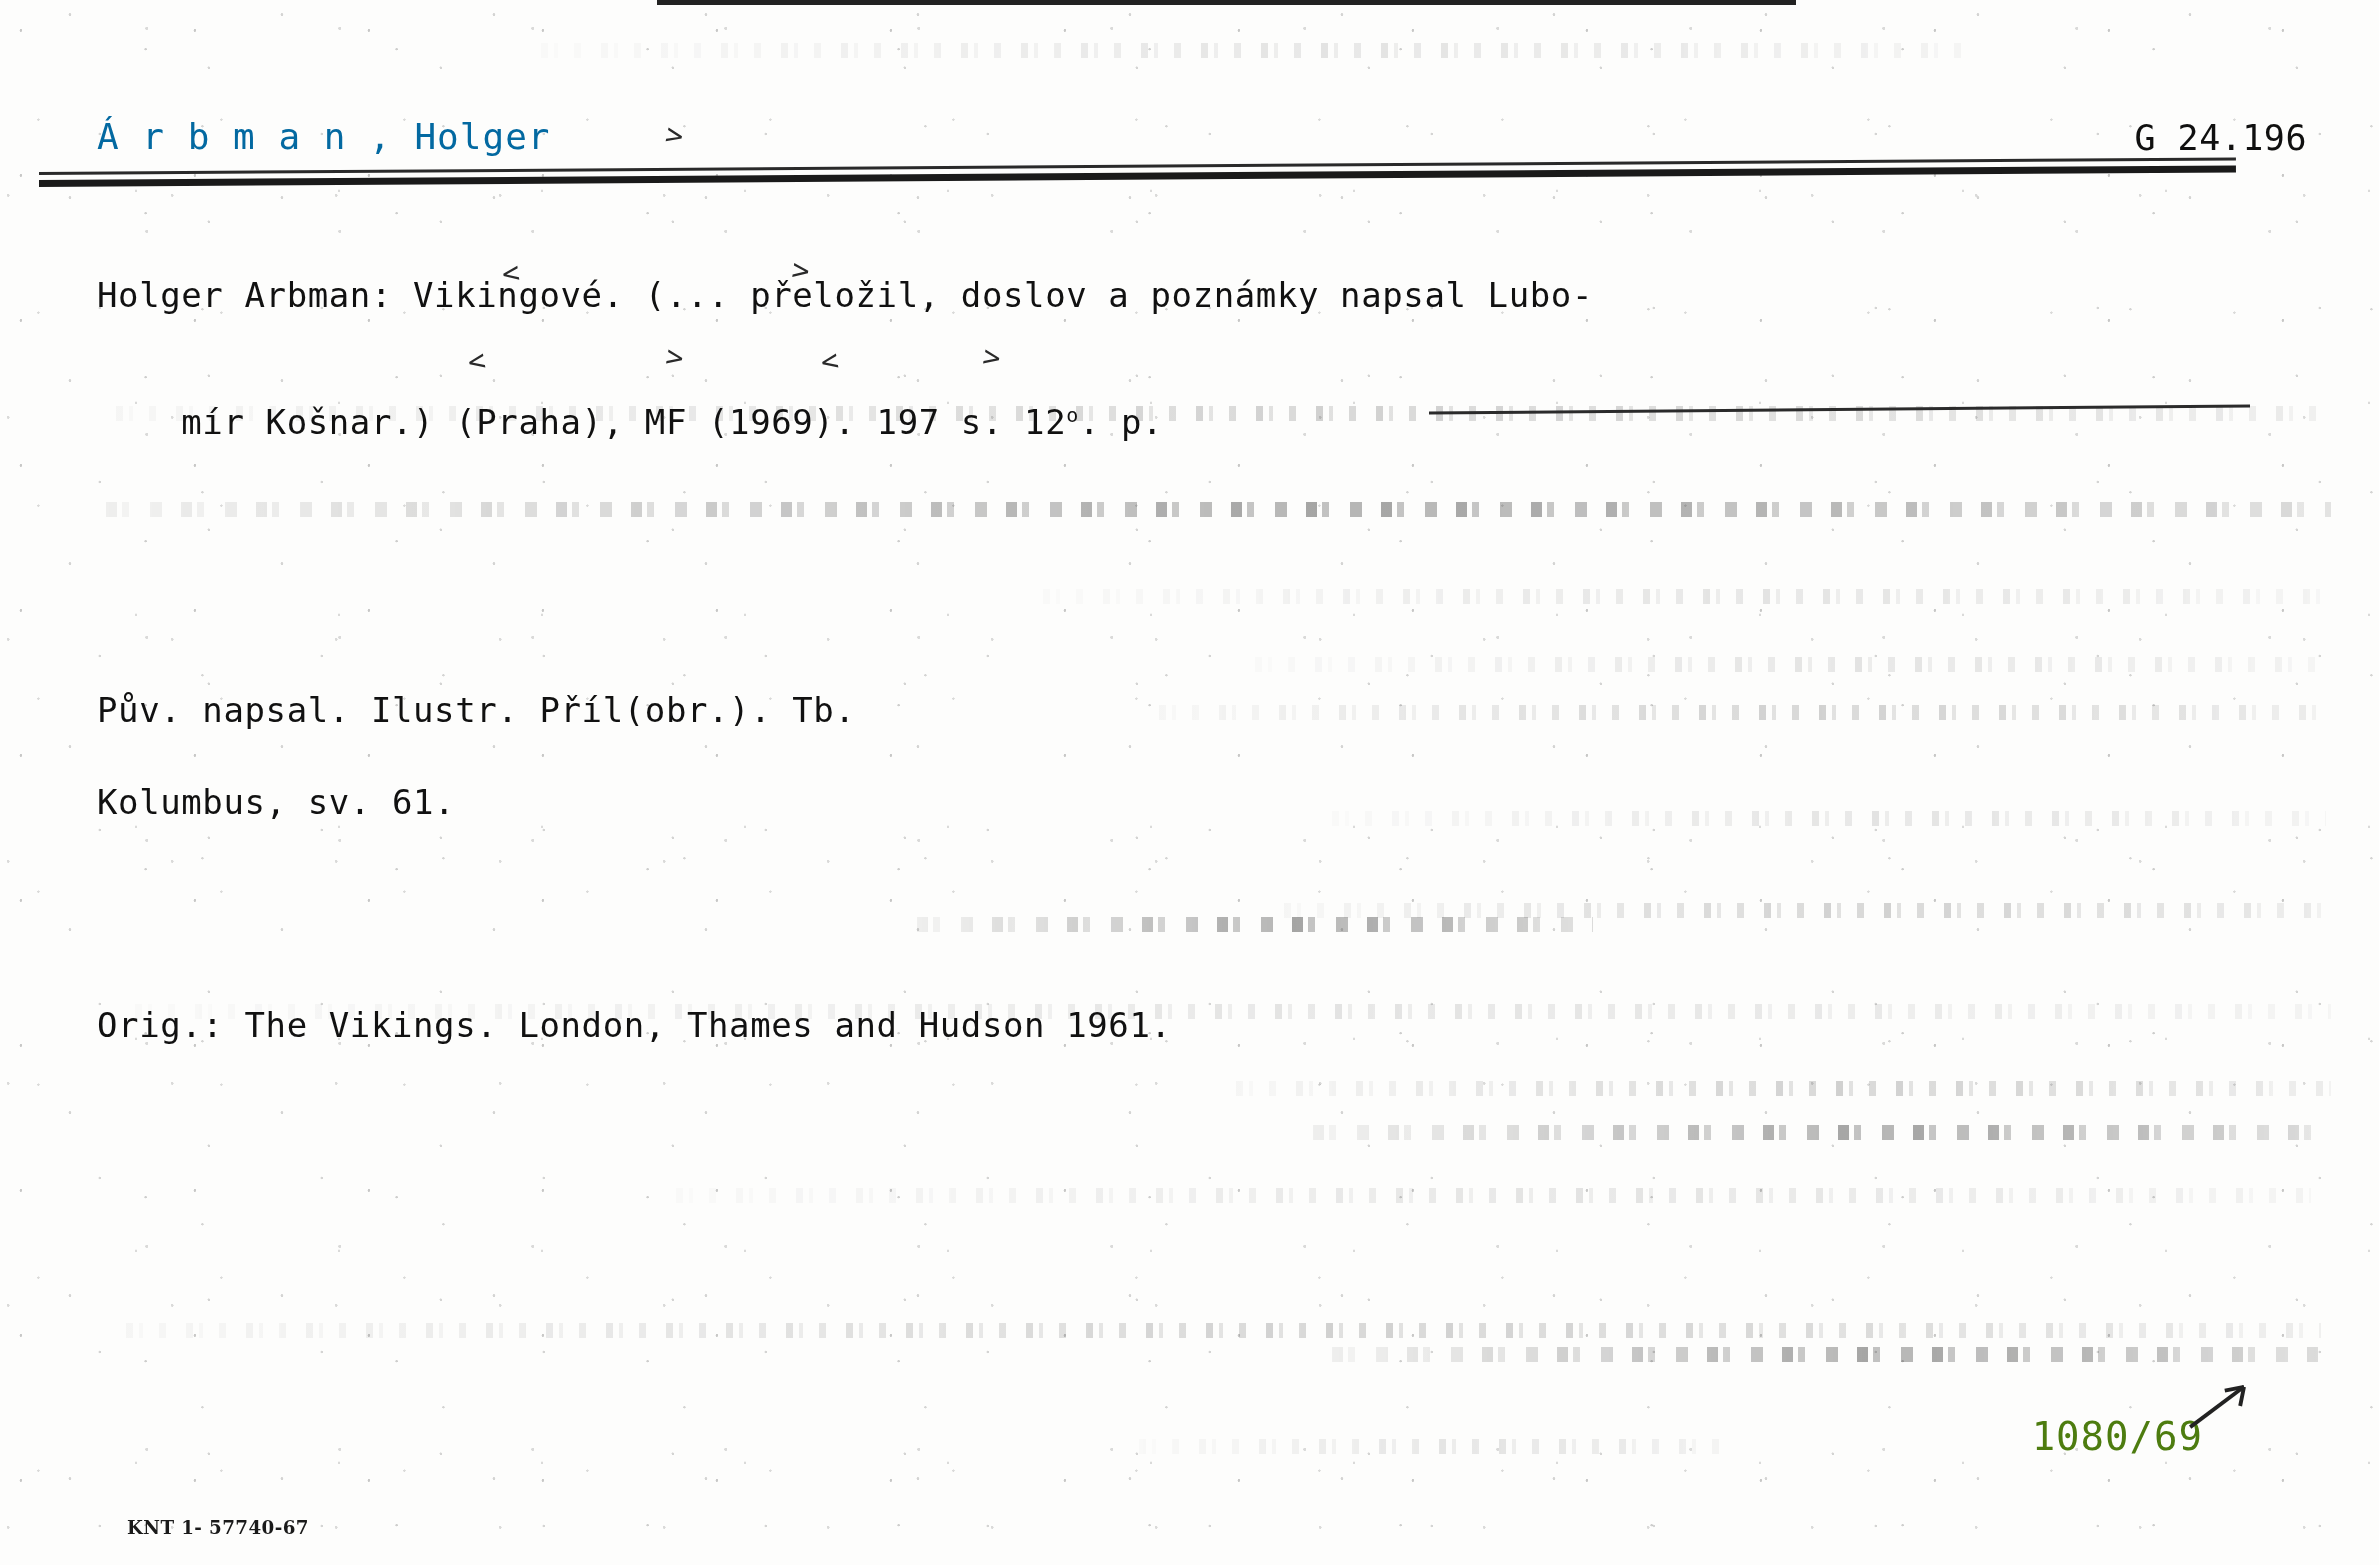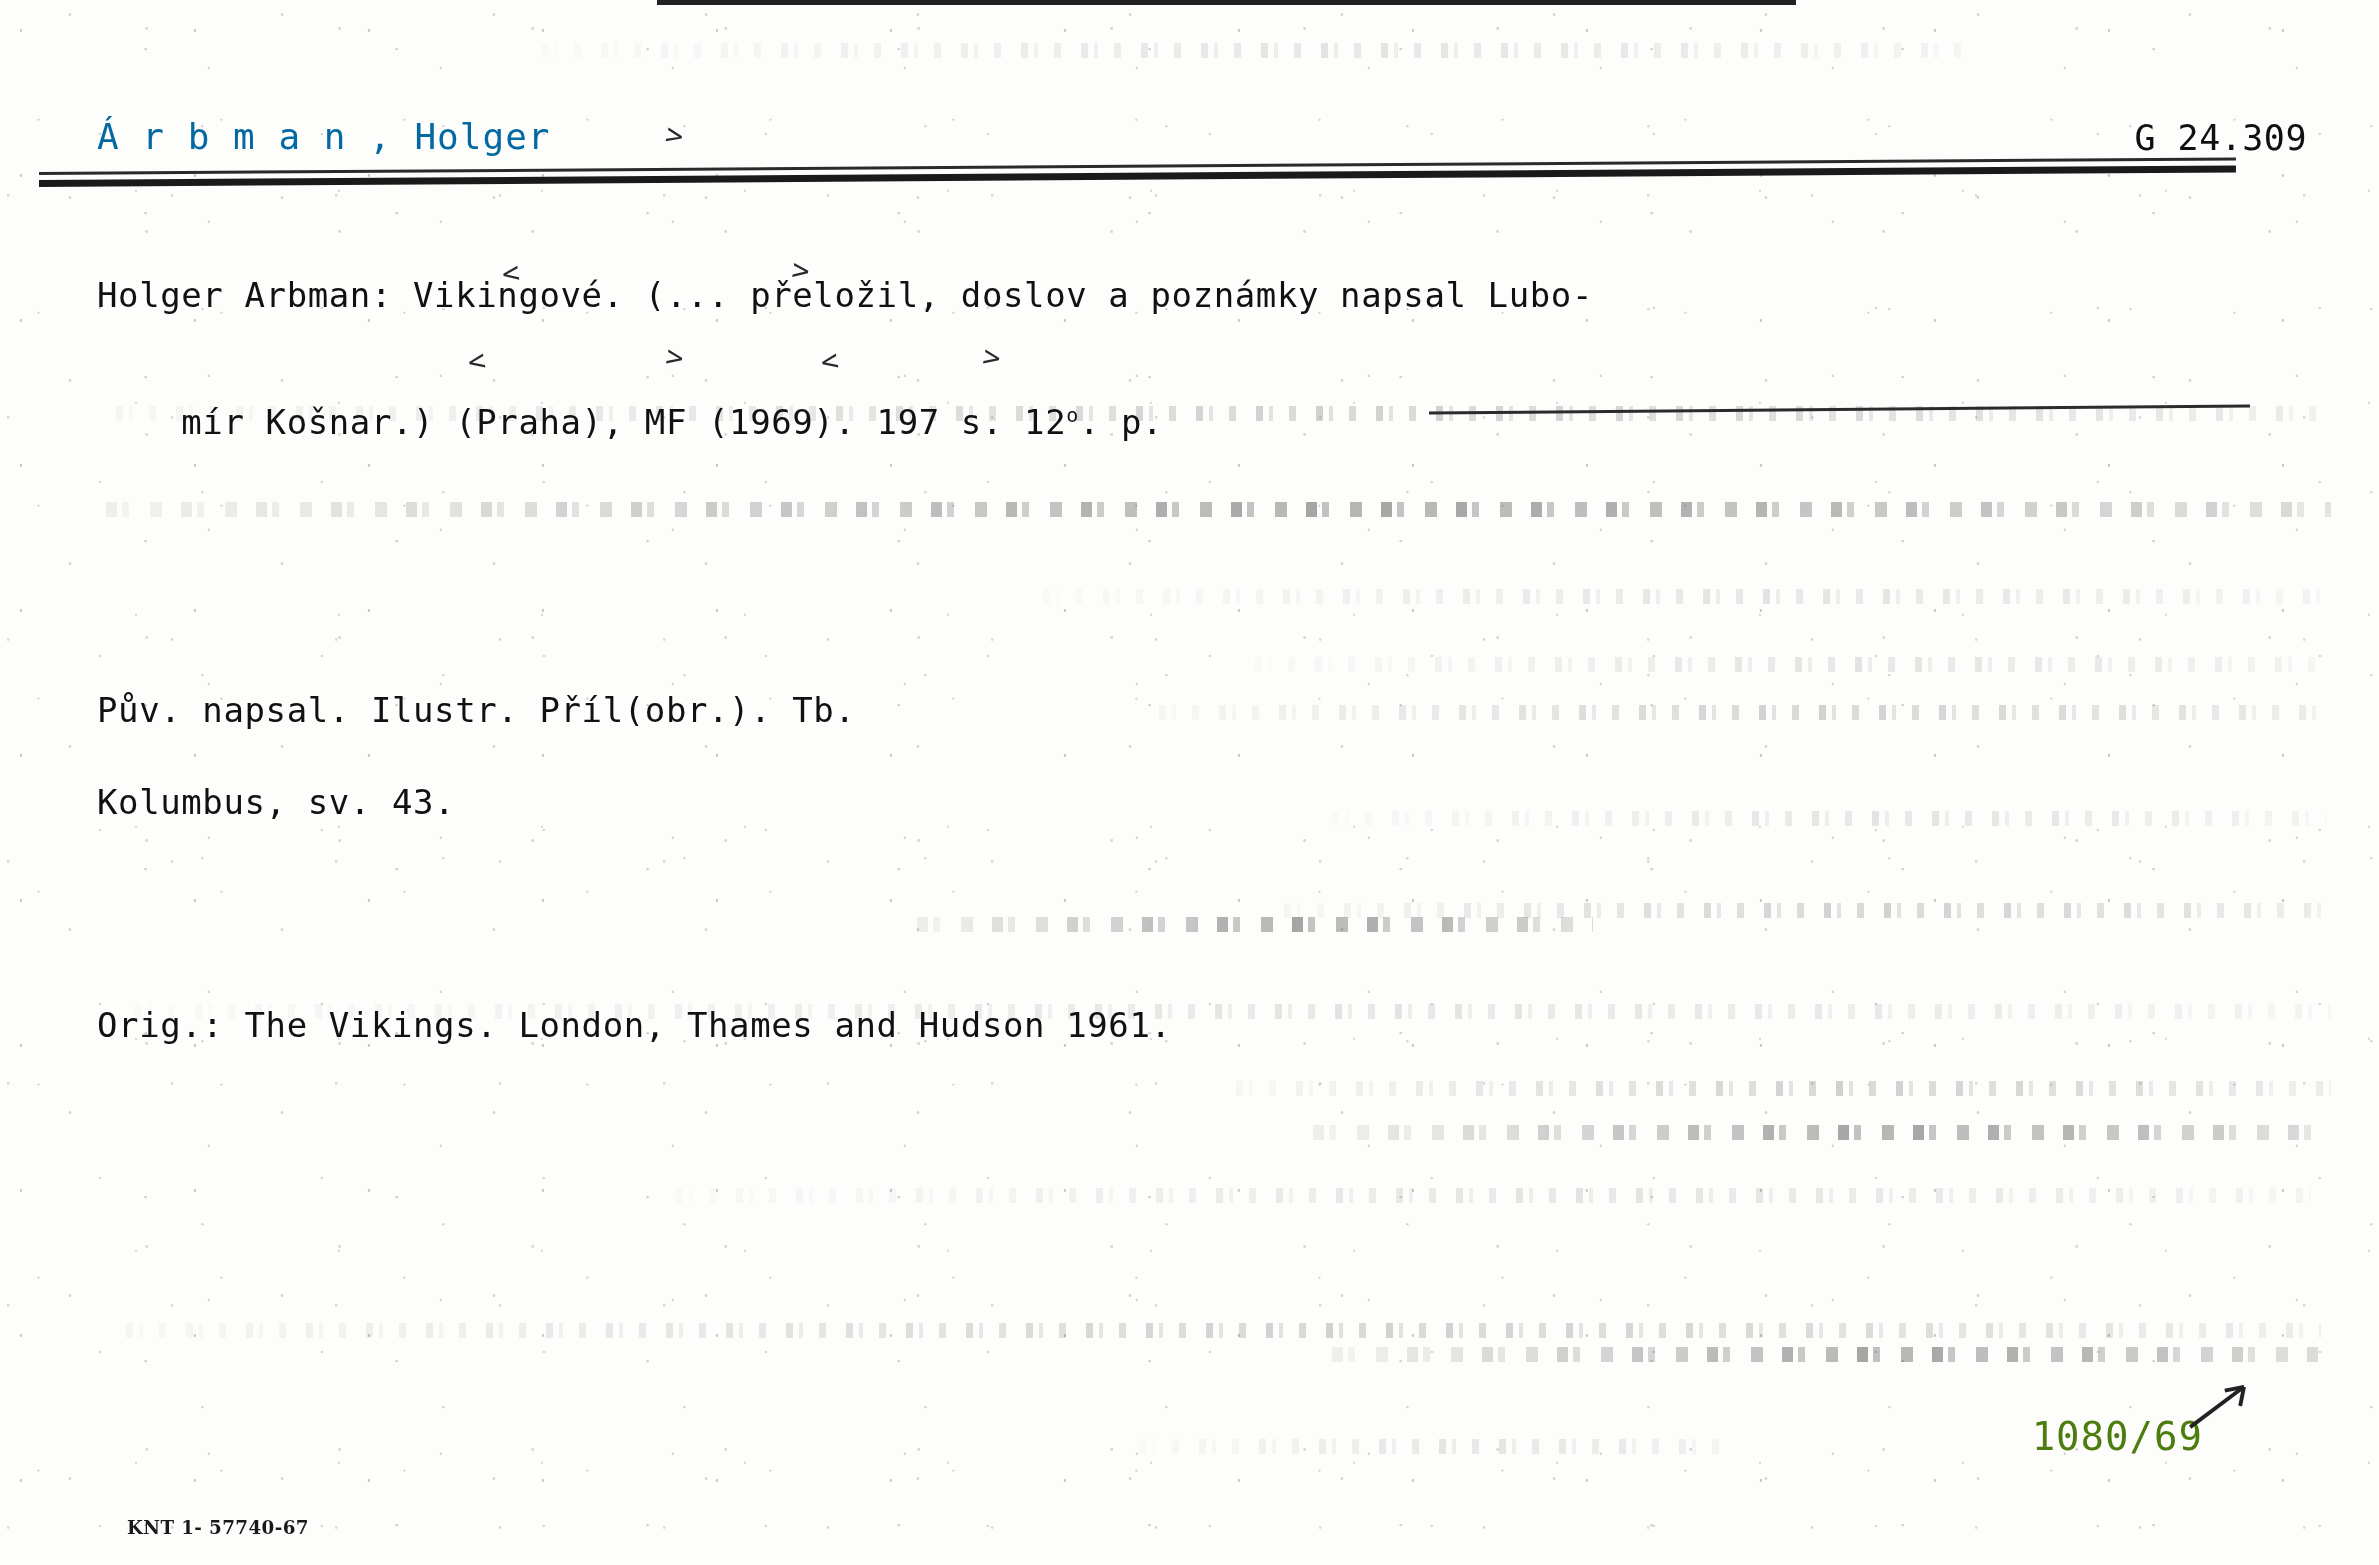--- a/index.html
+++ b/index.html
@@ -203,42 +203,42 @@
   <div class="ghost dense" style="top:1125px;left:1313px; right:58px;"></div>
   <div class="ghost light" style="top:1188px;left:676px;  right:68px;"></div>
   <div class="ghost" style="top:1323px;left:126px;  right:58px;"></div>
   <div class="ghost dense" style="top:1347px;left:1332px; right:58px;"></div>
   <div class="ghost light" style="top:1439px;left:1139px; width:599px;"></div>
 
   <div class="noise"></div>
 
   <div class="header-row">
     <div class="author">Á r b m a n , Holger</div>
-    <div class="shelfmark">G 24.309</div>
+    <div class="shelfmark">G 24.196</div>
   </div>
   <span class="caret" style="left:666px; top:118px; transform:rotate(12deg);">&gt;</span>
 
   <div class="rule thin"></div>
   <div class="rule"></div>
 
   <div class="line" style="top:275px;">Holger Arbman: Vikingové. (... přeložil, doslov a poznámky napsal Lubo-</div>
   <span class="caret" style="left:502px; top:256px; transform:rotate(-8deg);">&lt;</span>
   <span class="caret" style="left:792px; top:253px; transform:rotate(8deg);">&gt;</span>
 
   <div class="line" style="top:362px;">
     <span>mír Košnar.) (Praha), MF (1969). 197 s. 12</span><span class="sup">o</span><span>. p.</span>
   </div>
   <span class="caret" style="left:468px; top:344px; transform:rotate(-10deg);">&lt;</span>
   <span class="caret" style="left:666px; top:340px; transform:rotate(10deg);">&gt;</span>
   <span class="caret" style="left:821px; top:344px; transform:rotate(-10deg);">&lt;</span>
   <span class="caret" style="left:983px; top:340px; transform:rotate(10deg);">&gt;</span>
   <div class="penline" style="left:1429px; top:408px; width:821px; transform:rotate(-0.5deg);"></div>
 
   <div class="line" style="top:690px;">Pův. napsal. Ilustr. Příl(obr.). Tb.</div>
-  <div class="line" style="top:782px;">Kolumbus, sv. 43.</div>
+  <div class="line" style="top:782px;">Kolumbus, sv. 61.</div>
   <div class="line" style="top:985px;margin-top:20px;">Orig.: The Vikings. London, Thames and Hudson 1961.</div>
 
   <div class="accession">1080/69</div>
   <svg class="accession-arrow" viewBox="0 0 68 52">
     <path d="M4 48 L60 6" stroke="#222" stroke-width="4" fill="none"></path>
     <path d="M60 6 L40 10 M60 6 L56 26" stroke="#222" stroke-width="4" fill="none"></path>
   </svg>
 
   <div class="footer-code">KNT 1- 57740-67</div>
 </div>

